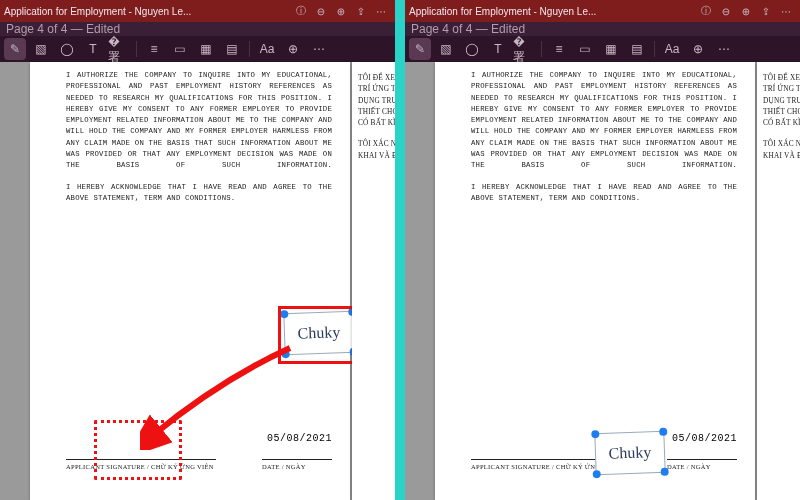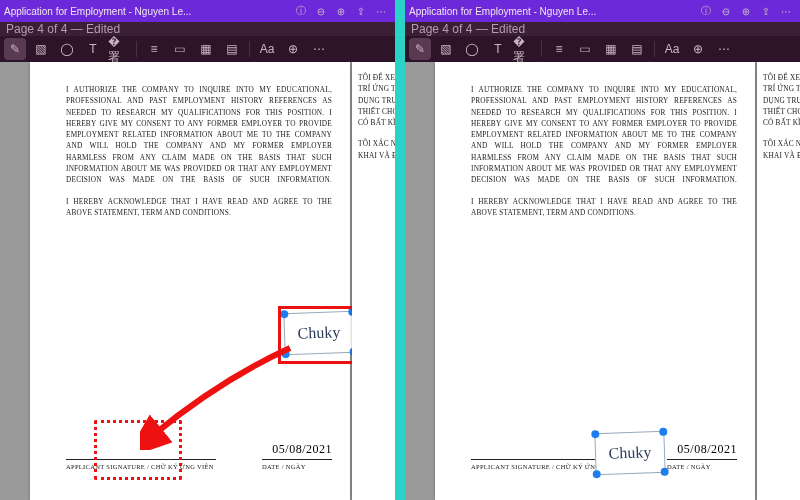--- a/index.html
+++ b/index.html
@@ -1,38 +1,38 @@
 <!DOCTYPE html>
 <html><head>
 <meta charset="utf-8">
 <style>
   html,body{margin:0;padding:0;width:800px;height:500px;background:#29d3c7;font-family:Helvetica,Arial,sans-serif;overflow:hidden}
   .pane{position:absolute;top:0;width:395px;height:500px;background:#888;overflow:hidden}
   .pane.left{left:0}
   .pane.right{right:0}
-  .titlebar{height:22px;background:#6d28d9;color:#f0e6ef;display:flex;align-items:center;padding:0 4px;font-size:10px}
+  .titlebar{height:22px;background:#7f1d1d;color:#f0e6ef;display:flex;align-items:center;padding:0 4px;font-size:10px}
   .titlebar .ttl{flex:1;white-space:nowrap;overflow:hidden;text-overflow:ellipsis}
   .titlebar .ico{width:20px;height:20px;display:flex;align-items:center;justify-content:center;color:#c9b6c4}
   .subbar{height:14px;background:#3b1f36;color:#b49cae;font-size:12px;padding:0 6px;display:flex;align-items:center}
   .toolbar{height:26px;background:#2d1428;display:flex;align-items:center;gap:4px;padding:0 4px;color:#c9b6c4}
   .toolbar .tico{width:22px;height:22px;display:flex;align-items:center;justify-content:center;border-radius:4px;font-size:12px}
   .toolbar .tico.sel{background:#5a3a52}
   .toolbar .sep{width:1px;height:16px;background:#4a3044;margin:0 2px}
   .page-area{position:absolute;top:62px;left:0;right:0;bottom:0;background:#9a9a9a}
   .sheet{position:absolute;background:#fff;box-shadow:0 1px 3px rgba(0,0,0,.3)}
   .sheet.main{left:30px;top:0;width:320px;height:438px}
   .sheet.side{left:352px;top:0;width:120px;height:438px}
-  .doc-body{position:absolute;left:36px;right:18px;top:22px;font-family:Liberation Serif, serif;font-size:7.3px;line-height:1.55;color:#1a1a1a;text-align:justify;letter-spacing:.2px}
+  .doc-body{position:absolute;left:36px;right:18px;top:8px;font-family:Liberation Mono, monospace;font-size:7.3px;line-height:1.55;color:#1a1a1a;text-align:justify;letter-spacing:.2px}
   .para{margin-bottom:10px;text-align-last:justify}
   .para.last{text-align-last:left}
   .footer{position:absolute;left:36px;right:18px;bottom:30px;font-family:Georgia,serif;font-size:6.5px;color:#1a1a1a;display:flex;justify-content:space-between}
   .footer .cell{border-top:1px solid #222;padding-top:3px;letter-spacing:.3px}
   .footer .sig{width:150px}
   .footer .dt{width:70px;text-align:left}
-  .date-val{position:absolute;right:18px;bottom:43px;font-family:Liberation Serif, serif;font-size:12px;letter-spacing:.5px}
+  .date-val{position:absolute;right:18px;bottom:56px;font-family:Liberation Mono, monospace;font-size:10px;letter-spacing:.5px}
   .side-txt{position:absolute;left:6px;right:0;top:10px;font-family:Georgia,serif;font-size:7.3px;line-height:1.55;color:#1a1a1a;letter-spacing:.2px}
   .side-txt .blk{margin-bottom:10px;white-space:pre-line}
   .sig-box{position:absolute;border:1px solid #9ab;background:#fff;font-family:'Brush Script MT',cursive;font-size:16px;color:#2a3a5a;display:flex;align-items:center;justify-content:center;transform:rotate(-2deg)}
   .sig-box.a{left:254px;top:250px;width:68px;height:40px}
   .sig-box.b{left:160px;top:370px;width:68px;height:40px}
   .sel-frame{position:absolute;border:3px solid #e11;pointer-events:none}
   .sel-frame.red{left:248px;top:244px;width:80px;height:52px}
   .handle{position:absolute;width:8px;height:8px;background:#1e7ef0;border-radius:50%}
   .dotted-target{position:absolute;left:64px;top:358px;width:82px;height:54px;border:3px dotted #e11;border-radius:2px}
   svg.arrow{position:absolute;left:110px;top:278px;width:160px;height:110px;pointer-events:none}

